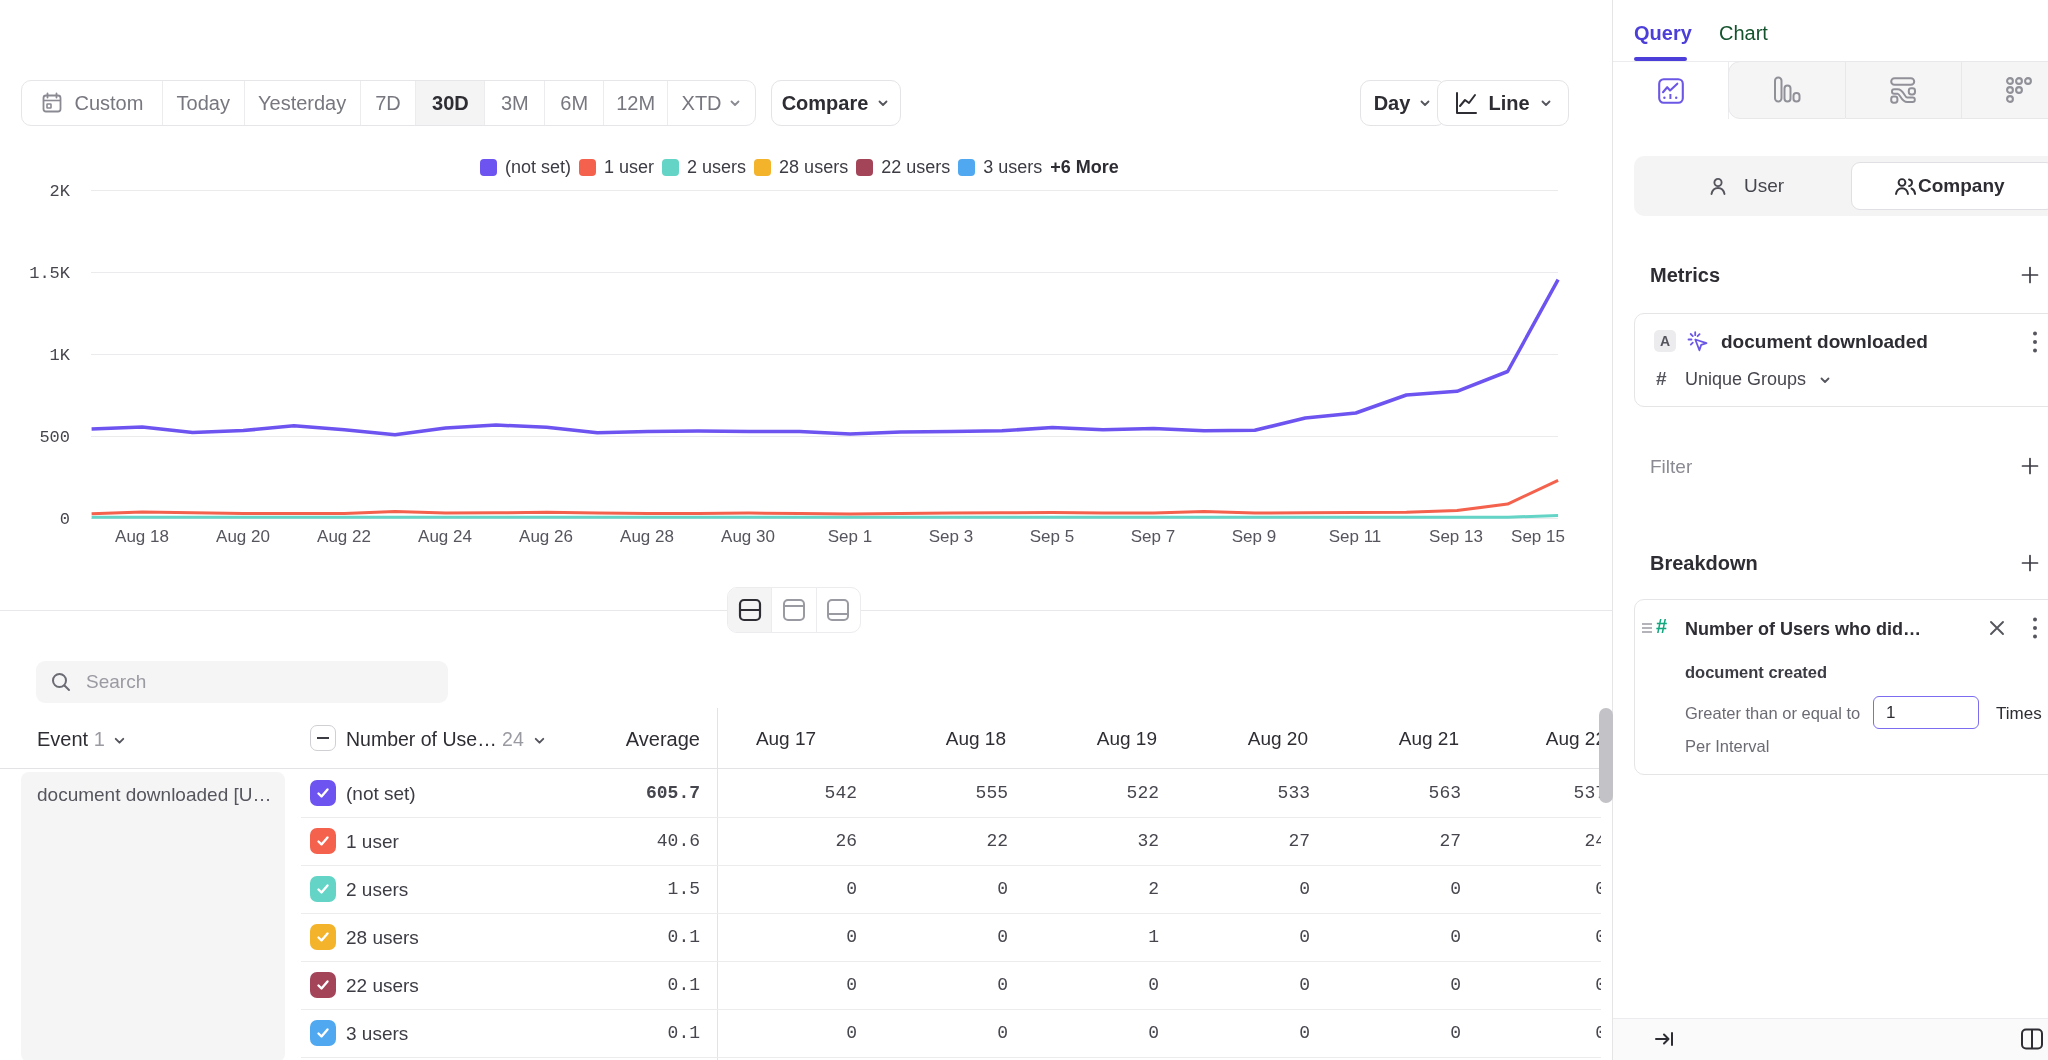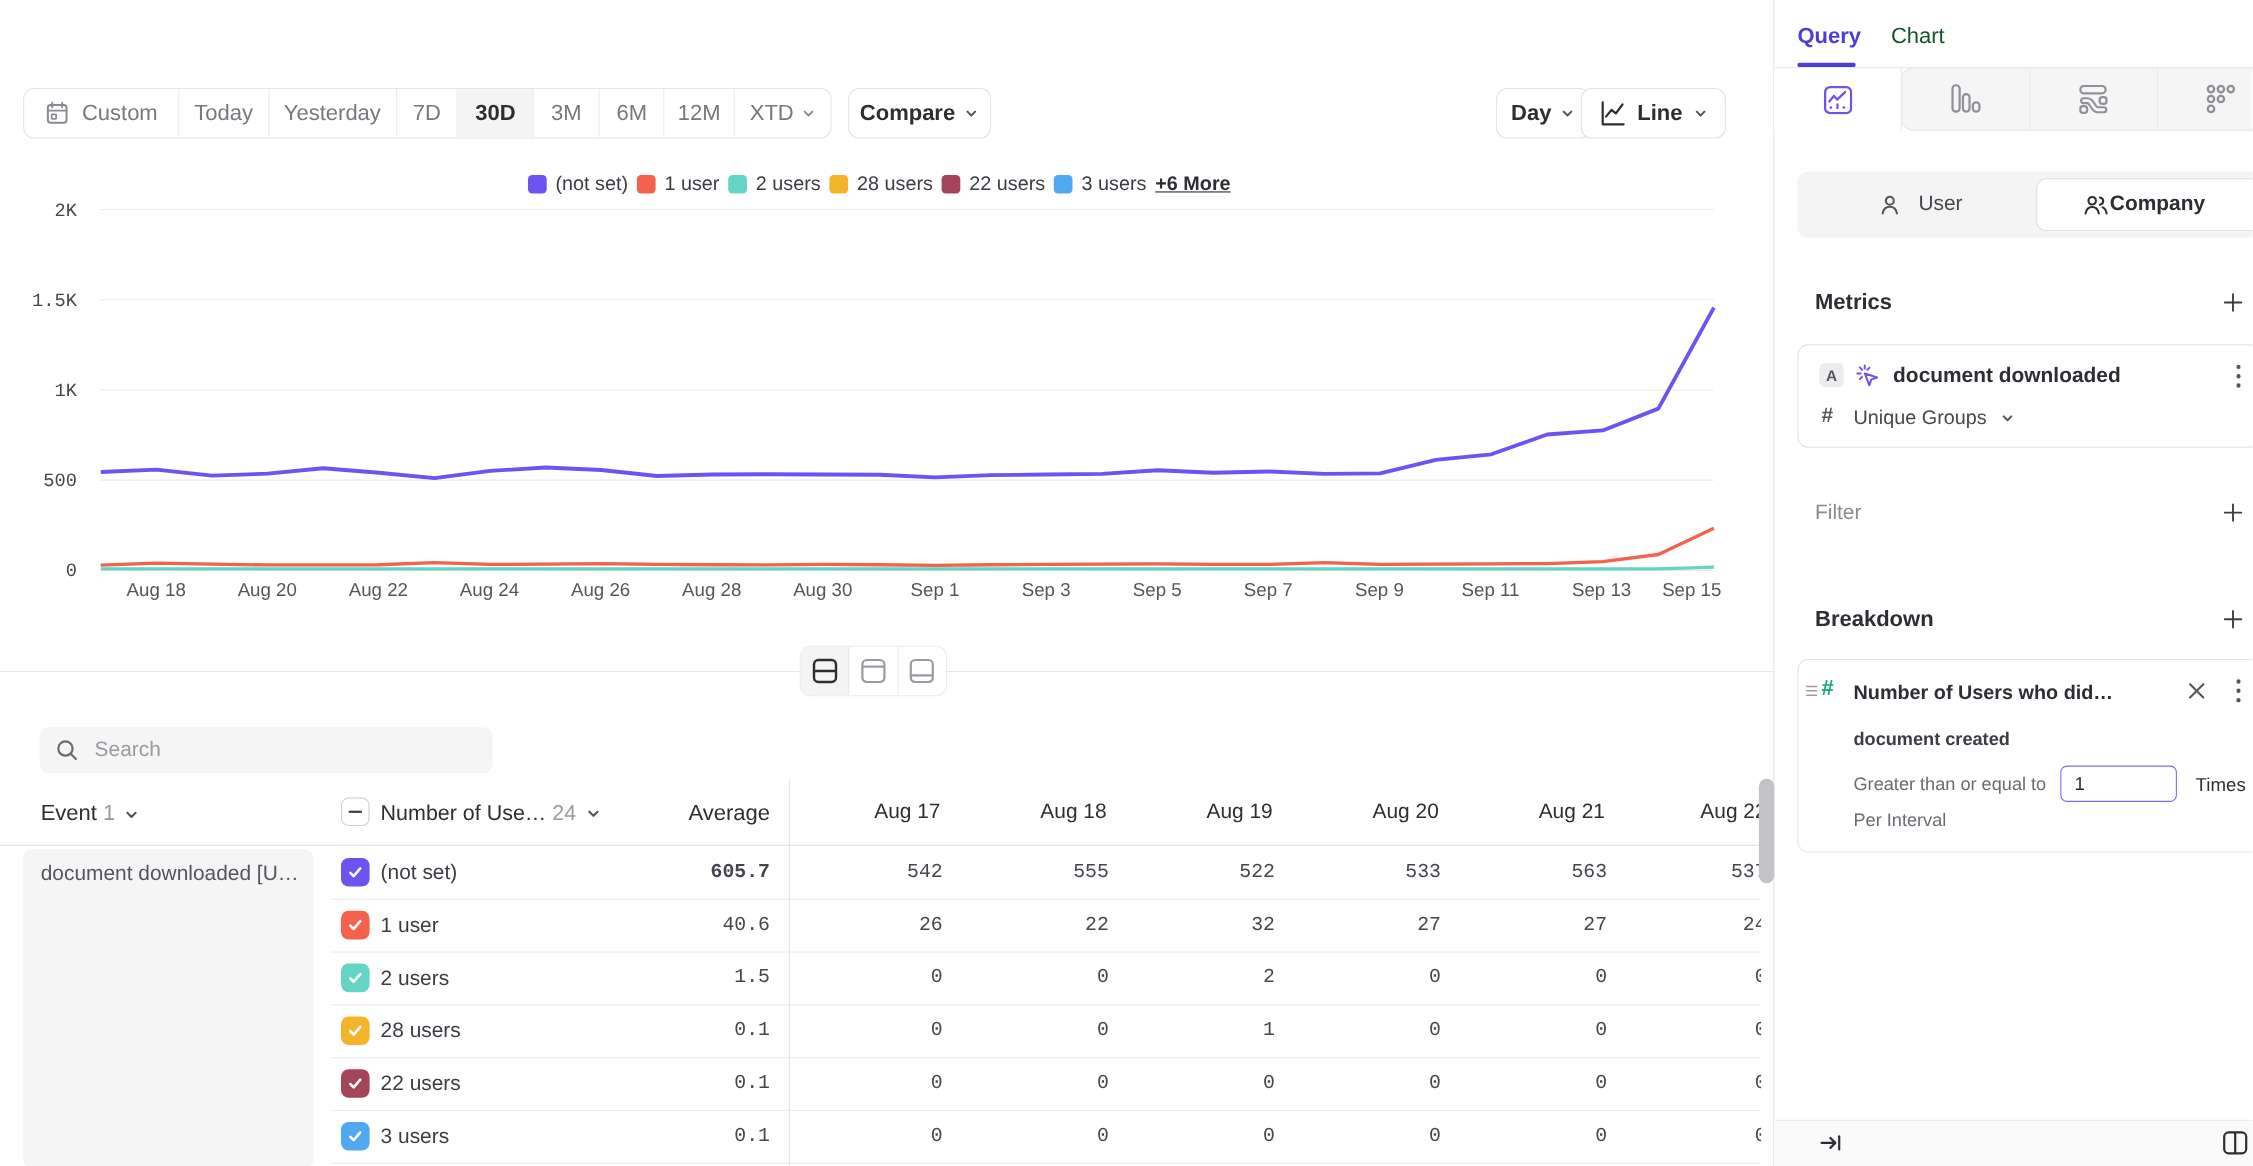--- a/index.html
+++ b/index.html
@@ -72,21 +72,21 @@
     <span class="lg-sq" style="background:#f4614d;"></span>
       <span class="lg-t">1 user</span>
     <span class="lg-sq" style="background:#63d4c6;"></span>
       <span class="lg-t">2 users</span>
     <span class="lg-sq" style="background:#f3b32a;"></span>
       <span class="lg-t">28 users</span>
     <span class="lg-sq" style="background:#a34458;"></span>
       <span class="lg-t">22 users</span>
     <span class="lg-sq" style="background:#4fa8f0;"></span>
       <span class="lg-t">3 users</span>
-    <span style="font-weight:bold; color:#2d2d33;text-decoration:underline;">+6 More</span>
+    <span style="font-weight:bold; color:#2d2d33;">+6 More</span>
   </div>
   <style>
     .lg-sq { width:17px; height:17px; border-radius:4px; display:inline-block; margin-right:8px; flex:none; }
     .lg-t { margin-right:8px; }
   </style>
 
   <svg class="abs" style="left:0; top:140px;" width="1612" height="470" viewBox="0 0 1612 470" fill="none">
     <g stroke="#ebebee" stroke-width="1">
       <path d="M91 50.5H1558"></path>
       <path d="M91 132.5H1558"></path>
@@ -166,21 +166,21 @@
       </svg>
 
     <div class="abs" style="left:310px; top:17px; width:26px; height:26px; border:1.5px solid #cfcfd4; border-radius:7px; background:#fff; display:flex; align-items:center; justify-content:center;">
       <div style="width:12px; height:2px; background:#3c3c44;"></div>
     </div>
     <div class="abs" style="left:346px; top:20px; font-size:19.5px; color:#2d2d33; white-space:nowrap;">Number of Use… <span style="color:#9a9aa2;">24</span><svg width="15" height="15" viewBox="0 0 14 14" fill="none" stroke="#55555e" stroke-width="1.8" stroke-linecap="round" stroke-linejoin="round" style="margin-left:8px; vertical-align:-2px;">
           <path d="M3.5 5.5 7 9l3.5-3.5"></path>
         </svg></div>
     <div class="abs" style="left:500px; top:20px; width:200px; font-size:20px; color:#2d2d33; text-align:right;">Average</div>
 
-    <div class="abs dhead" style="left:717px;">Aug 17</div>
+    <div class="abs dhead" style="left:717px;text-align:center;">Aug 17</div>
     <div class="abs dhead" style="left:868px;">Aug 18</div>
     <div class="abs dhead" style="left:1019px;">Aug 19</div>
     <div class="abs dhead" style="left:1170px;">Aug 20</div>
     <div class="abs dhead" style="left:1321px;">Aug 21</div>
     <div class="abs dhead" style="left:1472px; width:134px;">Aug 22</div>
 
     <div class="abs" style="left:0; top:60px; width:1612px; height:1px; background:#e3e3e6;"></div>
 
     <div class="abs" style="left:717px; top:0; width:1px; height:352px; background:#e3e3e6;"></div>
 

